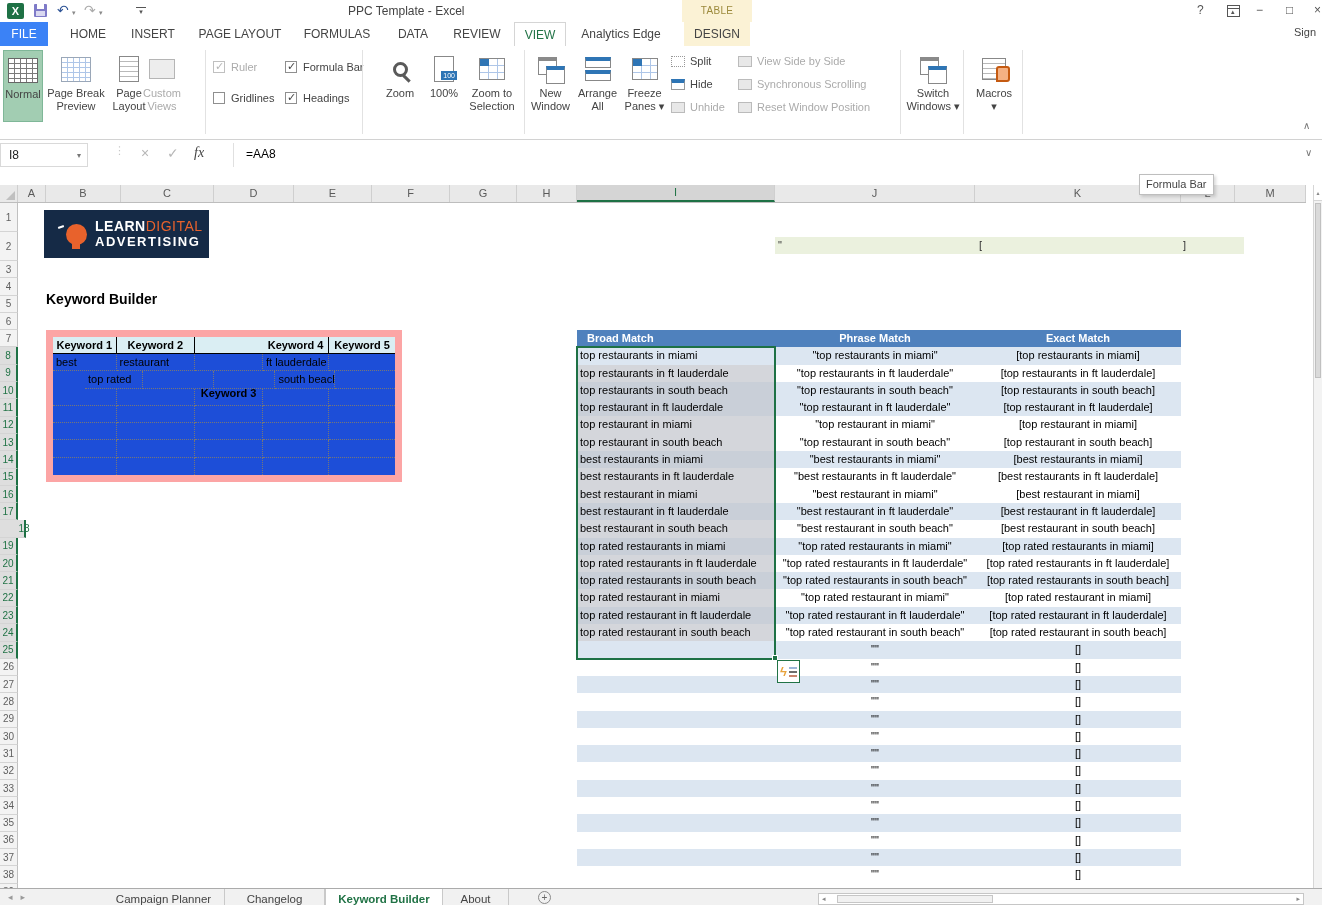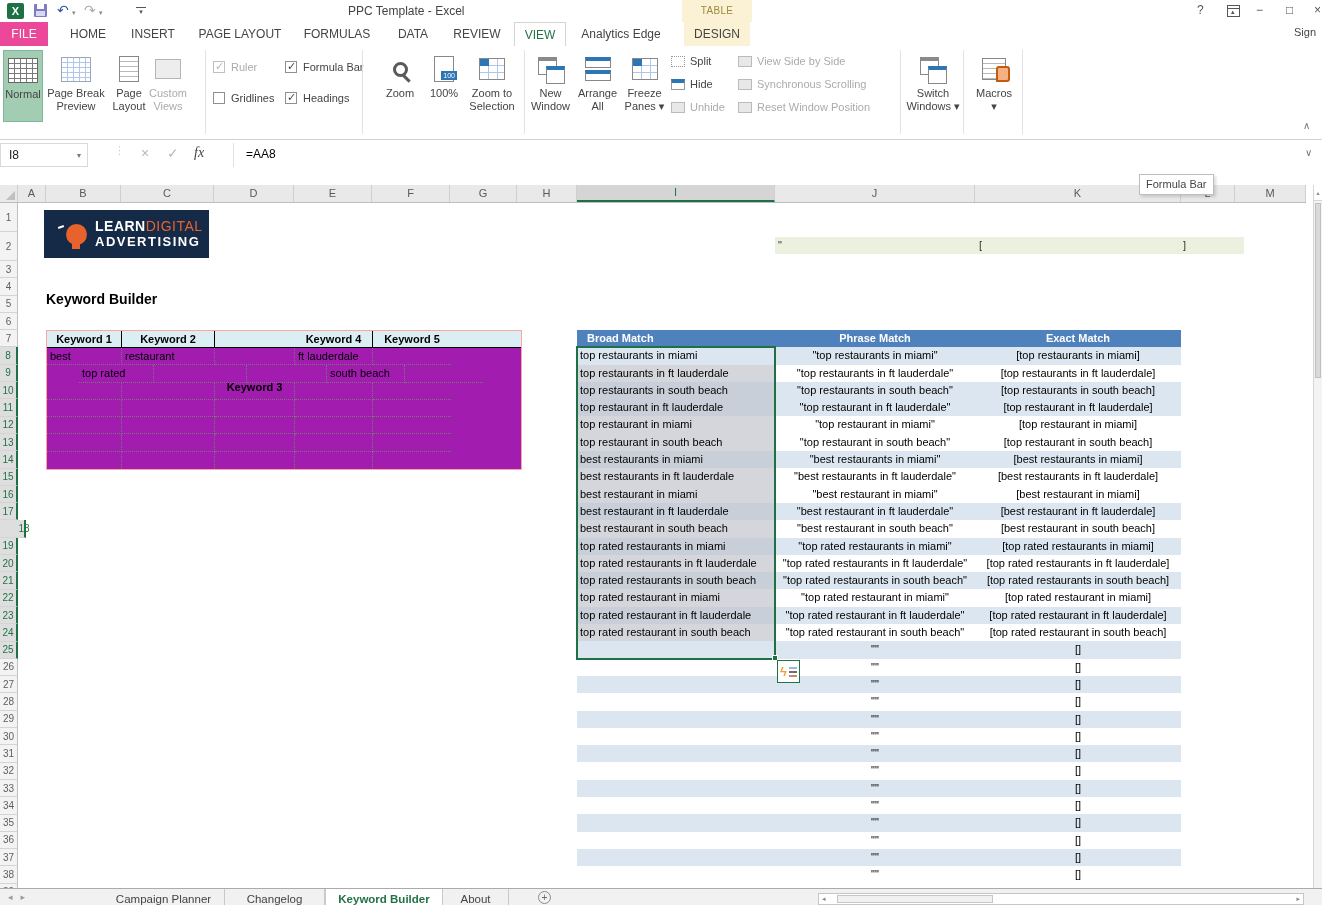--- a/index.html
+++ b/index.html
@@ -21,21 +21,21 @@
   .ttools { position:absolute; left:682px; top:0; width:70px; height:22px; background:#FBF2D5; color:#9C8A3C;
             font-size:10px; text-align:center; line-height:22px; letter-spacing:.3px; }
   .winctl span { position:absolute; top:3px; font-size:12px; color:#555; }
   .rdo-icon { position:absolute; left:1227px; top:5px; width:13px; height:12px; border:1px solid #555; }
   .rdo-icon::before { content:""; position:absolute; left:0; top:2px; width:11px; height:1px; background:#555; }
   .rdo-icon::after { content:"▴"; position:absolute; left:3px; top:2px; font-size:7px; color:#555; }
 
   
   .tabrow { position:absolute; left:0; top:22px; width:1322px; height:24px; background:#fff; }
   .rtab { position:absolute; top:0; height:24px; font-size:12px; color:#444; text-align:center; line-height:24px; }
-  .rtab.file { background:#ec4899; color:#fff; }
+  .rtab.file { background:#3b82f6; color:#fff; }
   .rtab.active { background:#fff; color:#217346; border:1px solid #D5D5D5; border-bottom:none; }
   .rtab.ctx { background:#FBF2D5; }
   .signin { position:absolute; left:1294px; top:26px; font-size:11px; color:#444; }
 
   
   .ribbon { position:absolute; left:0; top:46px; width:1322px; height:94px; background:#fff; border-bottom:1px solid #D2D2D2; }
   .gsep { position:absolute; top:4px; width:1px; height:84px; background:#E2E2E2; }
   .glabel { position:absolute; top:76px; font-size:11px; color:#7A7A7A; text-align:left;margin-top:24px; }
   .rbtn { position:absolute; top:4px; display:flex; flex-direction:column; align-items:center; font-size:11px;
           color:#444; text-align:center; line-height:13px; }
@@ -111,21 +111,21 @@
   .bulb::after { content:""; position:absolute; left:6px; top:20px; width:8px; height:5px; background:#E8622C; }
   .bulb::before { content:""; position:absolute; left:-8px; top:2px; width:6px; height:2px; background:#fff; transform:rotate(-20deg); }
   .logotext { margin-left:8px; line-height:15px; }
   .logotext .l1 { font-size:14px; font-weight:bold; color:#fff; letter-spacing:.5px; }
   .logotext .l1 b { color:#E8622C; font-weight:normal; }
   .logotext .l2 { font-size:13px; font-weight:bold; color:#fff; letter-spacing:1.5px; }
   .helper { position:absolute; left:775px; top:237px; width:469px; height:17px; background:#EBF1DE; font-size:11px; color:#333; }
   .helper span { position:absolute; top:2px; }
   .sheet-title { position:absolute; left:46px; top:291px; font-size:14px; font-weight:bold; color:#000; }
 
-  .kwtable { position:absolute; left:46px; top:330px; width:476px; border:1px solid #fca5a5; background:#a21caf; }
+  .kwtable { position:absolute; left:46px; top:330px; width:356px; border:7px solid #fca5a5; background:#1d4ed8; }
   .khrow { display:flex; height:17px; background:#DAEEF3; border-bottom:1px solid #000; }
   .kh { font-size:11px; font-weight:bold; color:#000; text-align:center; line-height:17px; border-right:1px solid #000; }
   .kh:last-child, .kcell:last-child { border-right:none; }
   .krow { display:flex; height:17.3px; }
   .kcell { font-size:11px; color:#000; padding-left:3px; line-height:17px; border-right:1px dotted #777;
            border-bottom:1px dotted #777; white-space:nowrap; overflow:hidden; }
   .krow:last-child .kcell { border-bottom:none; }
 
   .mtable { position:absolute; left:577px; top:330px; width:604px; height:560px; overflow:hidden; }
   .mhrow { display:flex; height:17.3px; background:#4F81BD; }
@@ -221,21 +221,21 @@
           <div class="i-grid lt"></div>
         </div>
       <span>Page Break Preview</span>
     </div>
     <div class="rbtn" style="left:108px;width:42px;height:72px;">
       <div class="ic">
           <div class="i-page"></div>
         </div>
       <span>Page Layout</span>
     </div>
-    <div class="rbtn dis" style="left:145px;width:46px;height:72px;">
+    <div class="rbtn dis" style="left:139px;width:46px;height:72px;">
       <div class="ic">
           <div class="i-win"></div>
         </div>
       <span>Custom Views</span>
     </div>
     <div class="gsep" style="left:205px;"></div>
     <div class="chk dis" style="left:213px;top:15px;">
       <span class="cbox on"></span>
       <span>Ruler</span>
     </div>

